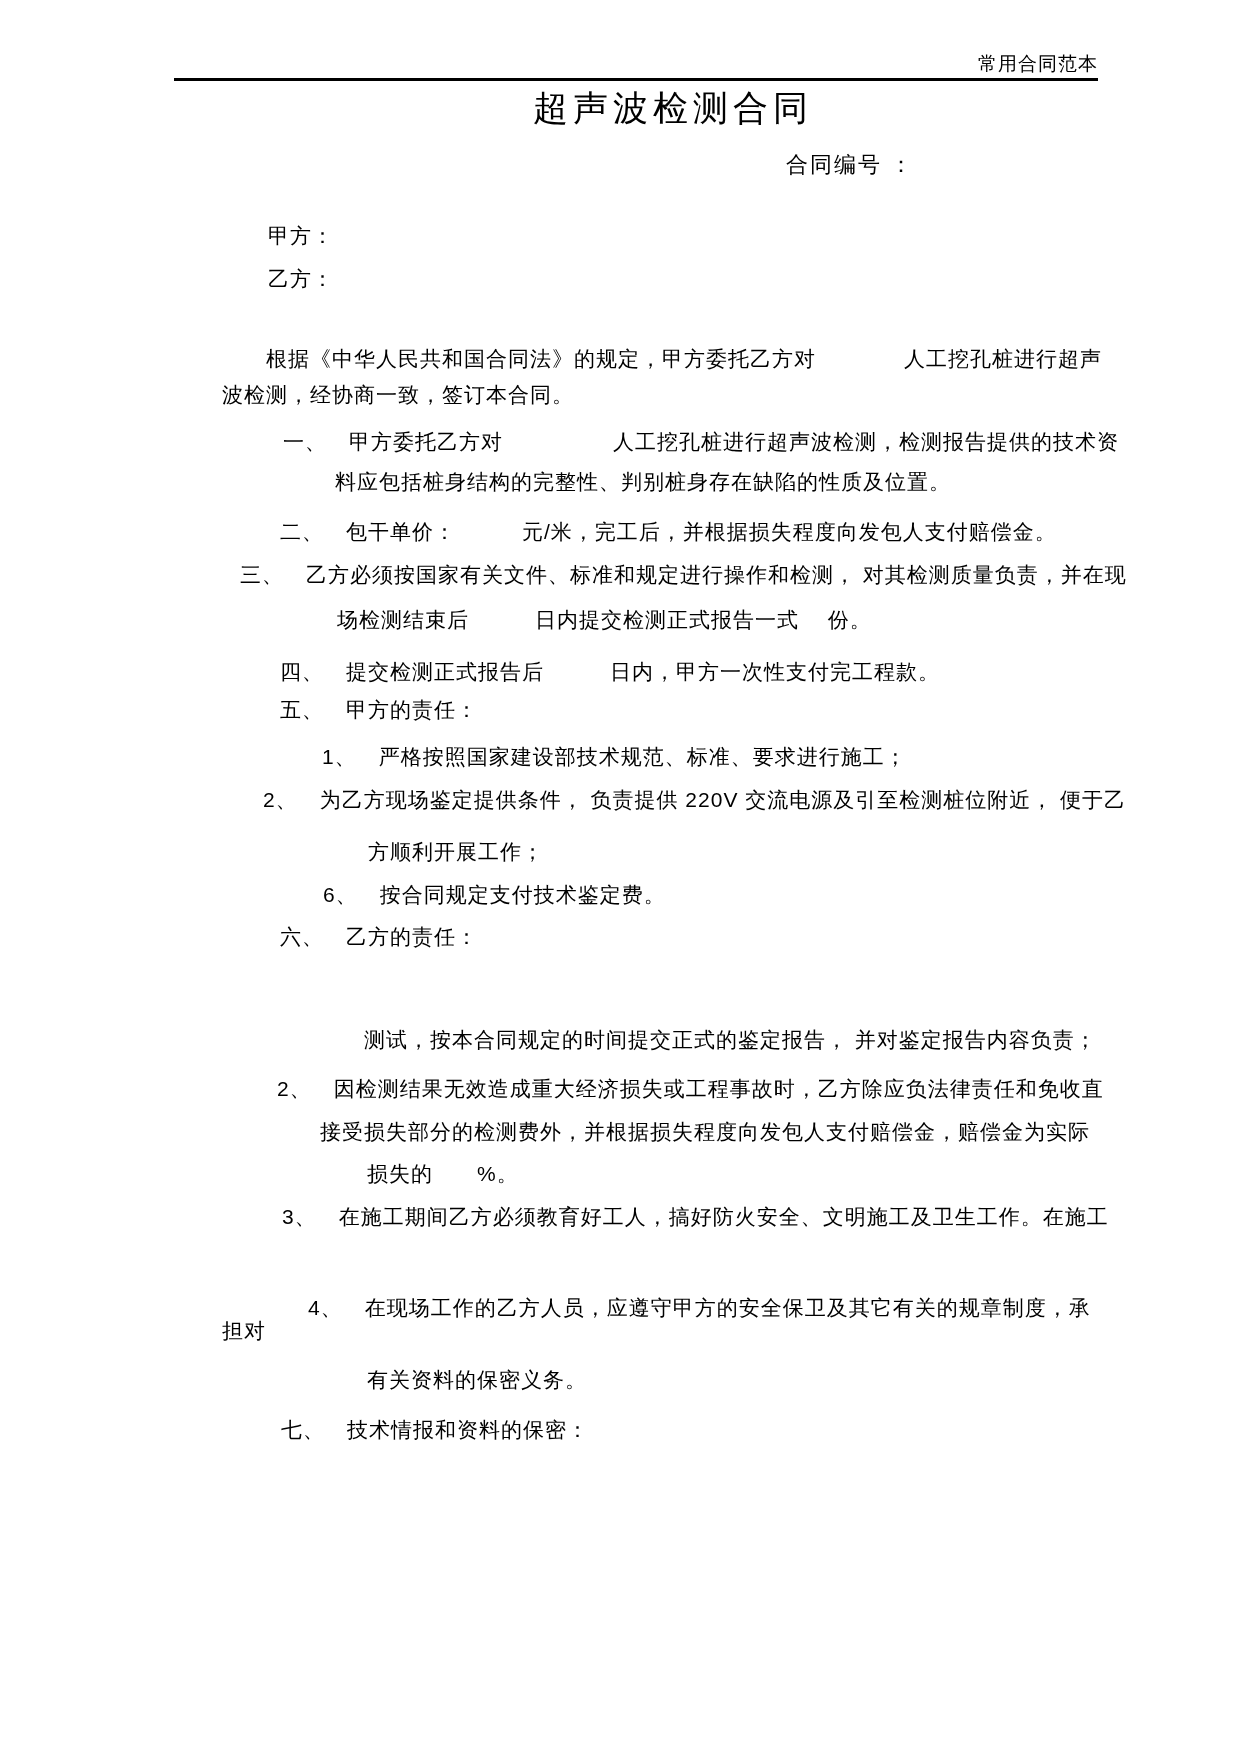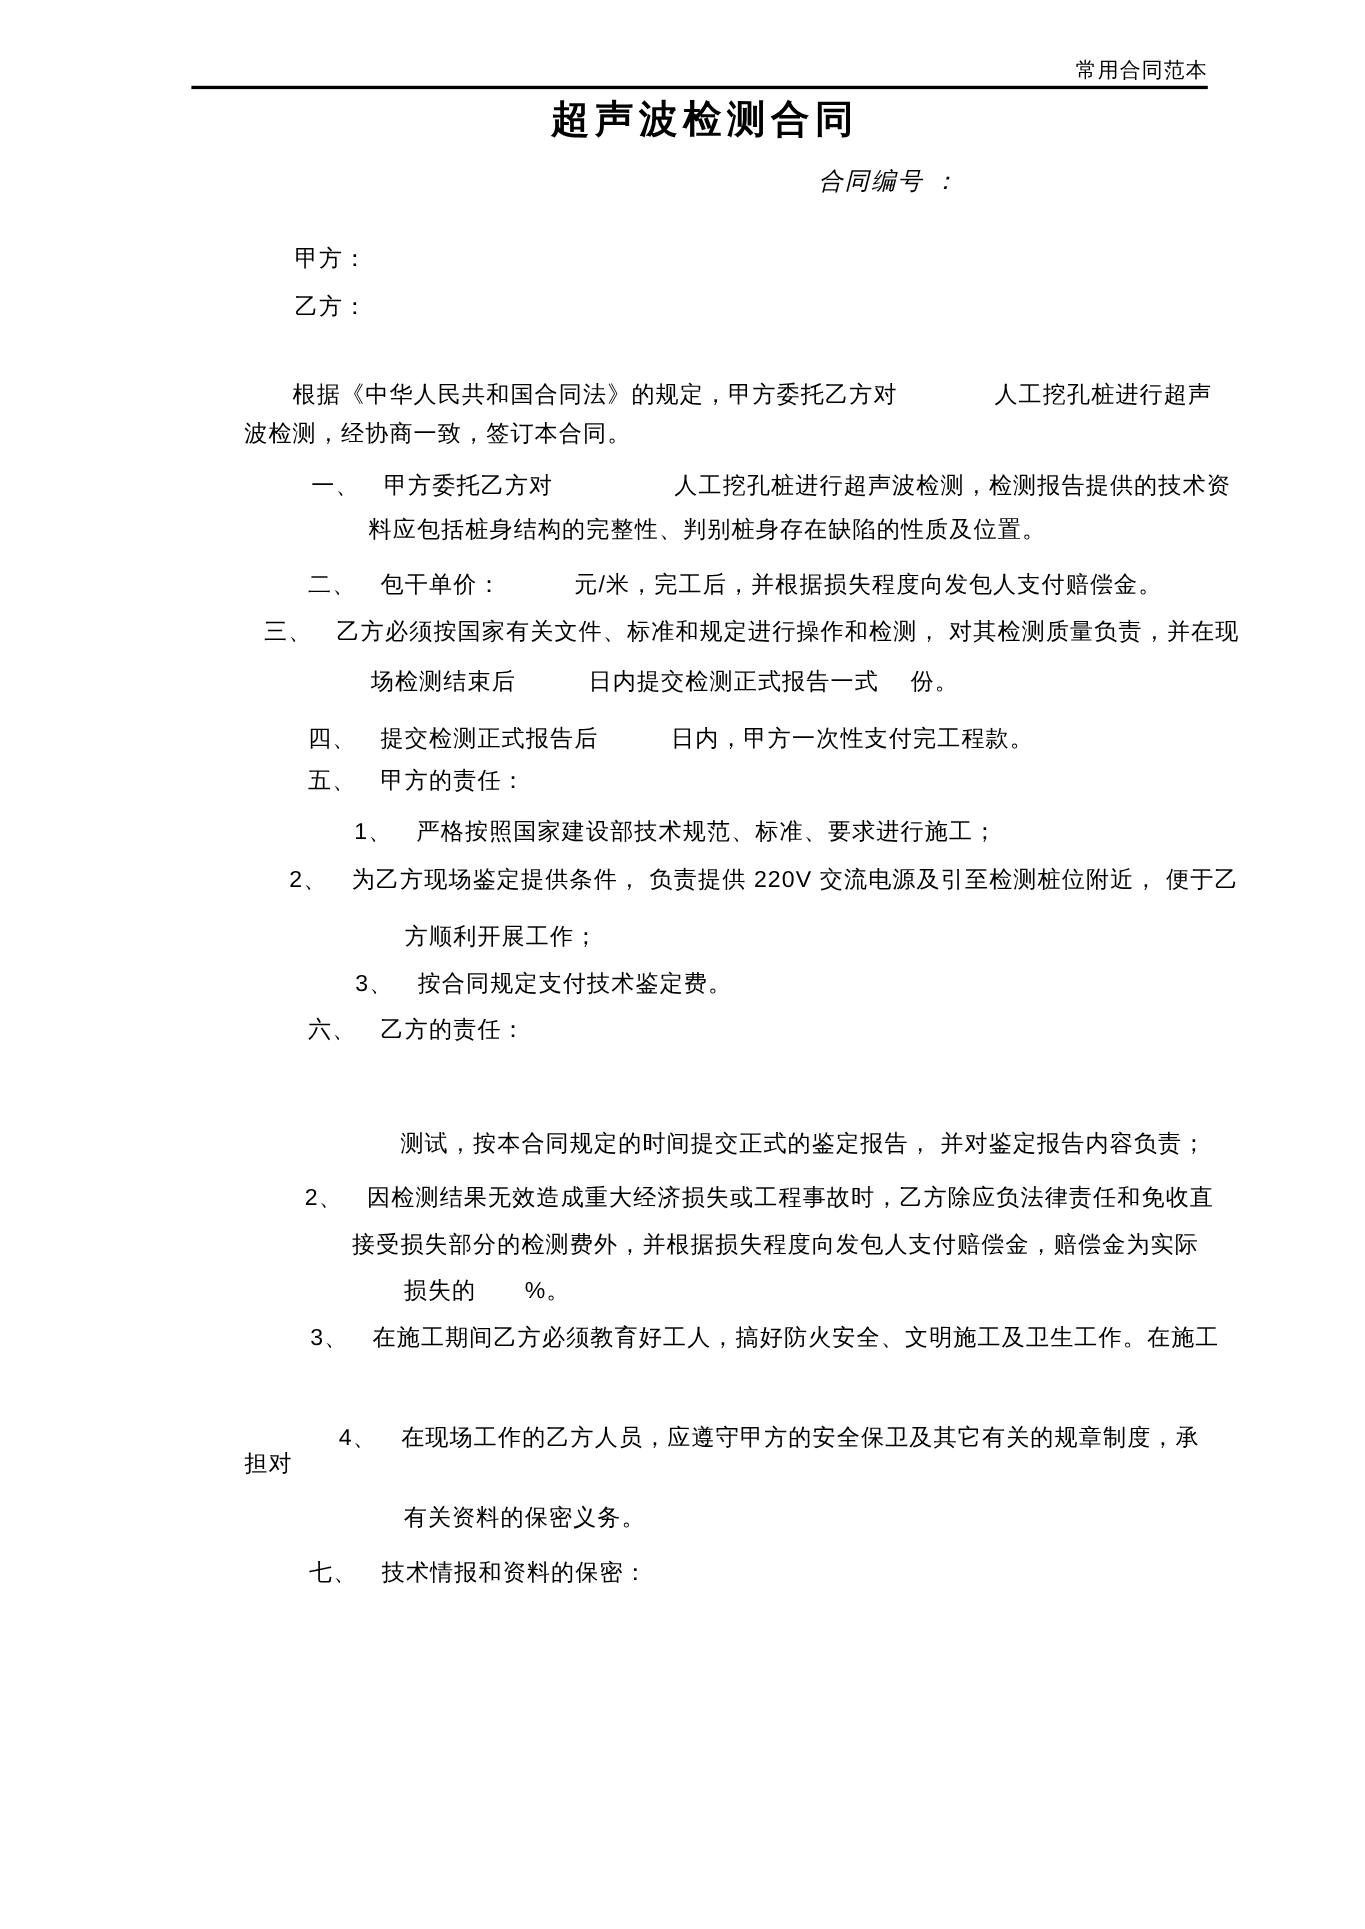--- a/index.html
+++ b/index.html
@@ -13,27 +13,27 @@
   }
   .hdr-label{
     position:absolute;top:51px;right:143px;
     font-size:19px;letter-spacing:1px;
   }
   .hdr-rule{
     position:absolute;left:174px;top:78px;
     width:924px;height:3px;background:#000;
   }
   .doc-title{
-    position:absolute;left:501px;top:85px;
-    font-size:35px;font-weight:bold;letter-spacing:5px;
+    position:absolute;left:533px;top:85px;
+    font-size:35px;font-weight:normal;letter-spacing:5px;
     white-space:pre;
   }
   .contract-no{
-    position:absolute;left:744px;top:150px;
-    font-size:22px;letter-spacing:2px;white-space:pre;font-style:italic;
+    position:absolute;left:786px;top:150px;
+    font-size:22px;letter-spacing:2px;white-space:pre;
   }
   .line{
     position:absolute;
     font-size:21px;line-height:27px;
     letter-spacing:1px;white-space:pre;
   }
   
   .page-number{
     position:absolute;left:1008px;top:1641px;
     font-size:21px;white-space:pre;z-index:5;
@@ -73,21 +73,21 @@
   <div class="line" style="left:283px;top:428px">一、　甲方委托乙方对　　　　　人工挖孔桩进行超声波检测，检测报告提供的技术资</div>
   <div class="line" style="left:335px;top:468px">料应包括桩身结构的完整性、判别桩身存在缺陷的性质及位置。</div>
   <div class="line" style="left:280px;top:518px">二、　包干单价：　　　元/米，完工后，并根据损失程度向发包人支付赔偿金。</div>
   <div class="line" style="left:240px;top:561px">三、　乙方必须按国家有关文件、标准和规定进行操作和检测， 对其检测质量负责，并在现</div>
   <div class="line" style="left:337px;top:606px">场检测结束后　　　日内提交检测正式报告一式　 份。</div>
   <div class="line" style="left:280px;top:658px">四、　提交检测正式报告后　　　日内，甲方一次性支付完工程款。</div>
   <div class="line" style="left:280px;top:696px">五、　甲方的责任：</div>
   <div class="line" style="left:322px;top:743px">1、　严格按照国家建设部技术规范、标准、要求进行施工；</div>
   <div class="line" style="left:263px;top:786px">2、　为乙方现场鉴定提供条件， 负责提供 220V 交流电源及引至检测桩位附近， 便于乙</div>
   <div class="line" style="left:368px;top:838px">方顺利开展工作；</div>
-  <div class="line" style="left:323px;top:881px">3、　按合同规定支付技术鉴定费。</div>
+  <div class="line" style="left:323px;top:881px">6、　按合同规定支付技术鉴定费。</div>
   <div class="line" style="left:280px;top:923px">六、　乙方的责任：</div>
   <div class="line" style="left:364px;top:1026px">测试，按本合同规定的时间提交正式的鉴定报告， 并对鉴定报告内容负责；</div>
   <div class="line" style="left:277px;top:1075px">2、　因检测结果无效造成重大经济损失或工程事故时，乙方除应负法律责任和免收直</div>
   <div class="line" style="left:320px;top:1118px">接受损失部分的检测费外，并根据损失程度向发包人支付赔偿金，赔偿金为实际</div>
   <div class="line" style="left:367px;top:1160px">损失的　　%。</div>
   <div class="line" style="left:282px;top:1203px">3、　在施工期间乙方必须教育好工人，搞好防火安全、文明施工及卫生工作。在施工</div>
   <div class="line" style="left:308px;top:1294px">4、　在现场工作的乙方人员，应遵守甲方的安全保卫及其它有关的规章制度，承</div>
   <div class="line" style="left:222px;top:1317px">担对</div>
   <div class="line" style="left:367px;top:1366px">有关资料的保密义务。</div>
   <div class="line" style="left:281px;top:1416px">七、　技术情报和资料的保密：</div>

